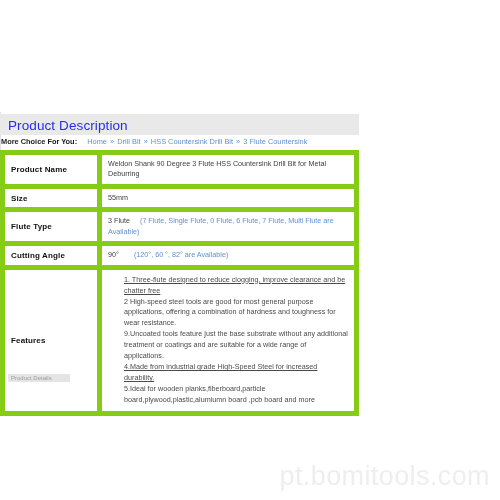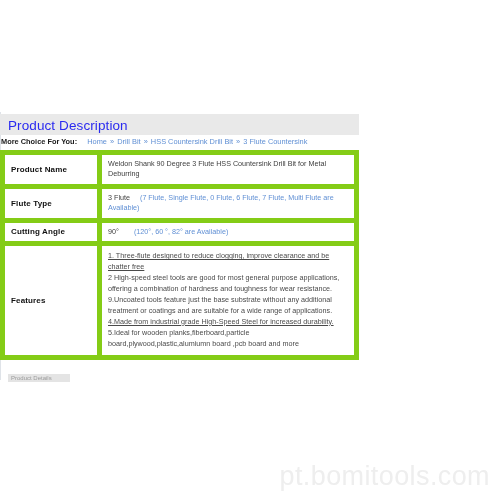--- a/index.html
+++ b/index.html
@@ -95,20 +95,21 @@
 
   
   td.v.features {
     padding-top: 5px;
     padding-bottom: 5px;
   }
   .feat-line {
     display: block;
     line-height: 1.52;
     color: #4a4a4a;
+    margin-left: 16px;
   }
   .feat-line.u {
     text-decoration: underline;
   }
 
   
   .stub {
     position: absolute;
     left: 8px;
     top: 374px;
@@ -161,20 +162,26 @@
 
   <table class="spec">
     <tbody>
       <tr>
         <td class="k">Product Name</td>
         <td class="v">
           <span>Weldon Shank 90 Degree 3 Flute HSS Countersink Drill Bit  for Metal Deburring</span>
         </td>
       </tr>
       <tr>
+        <td class="k">Size</td>
+        <td class="v">
+          <span>55mm</span>
+        </td>
+      </tr>
+      <tr>
         <td class="k">Flute Type</td>
         <td class="v">
           <span>3 Flute</span>
           <span class="gap-sm"></span>
           <span class="blue">(7 Flute, Single Flute, 0 Flute,  6 Flute, 7 Flute, Multi Flute are Available)</span>
         </td>
       </tr>
       <tr>
         <td class="k">Cutting Angle</td>
         <td class="v">

